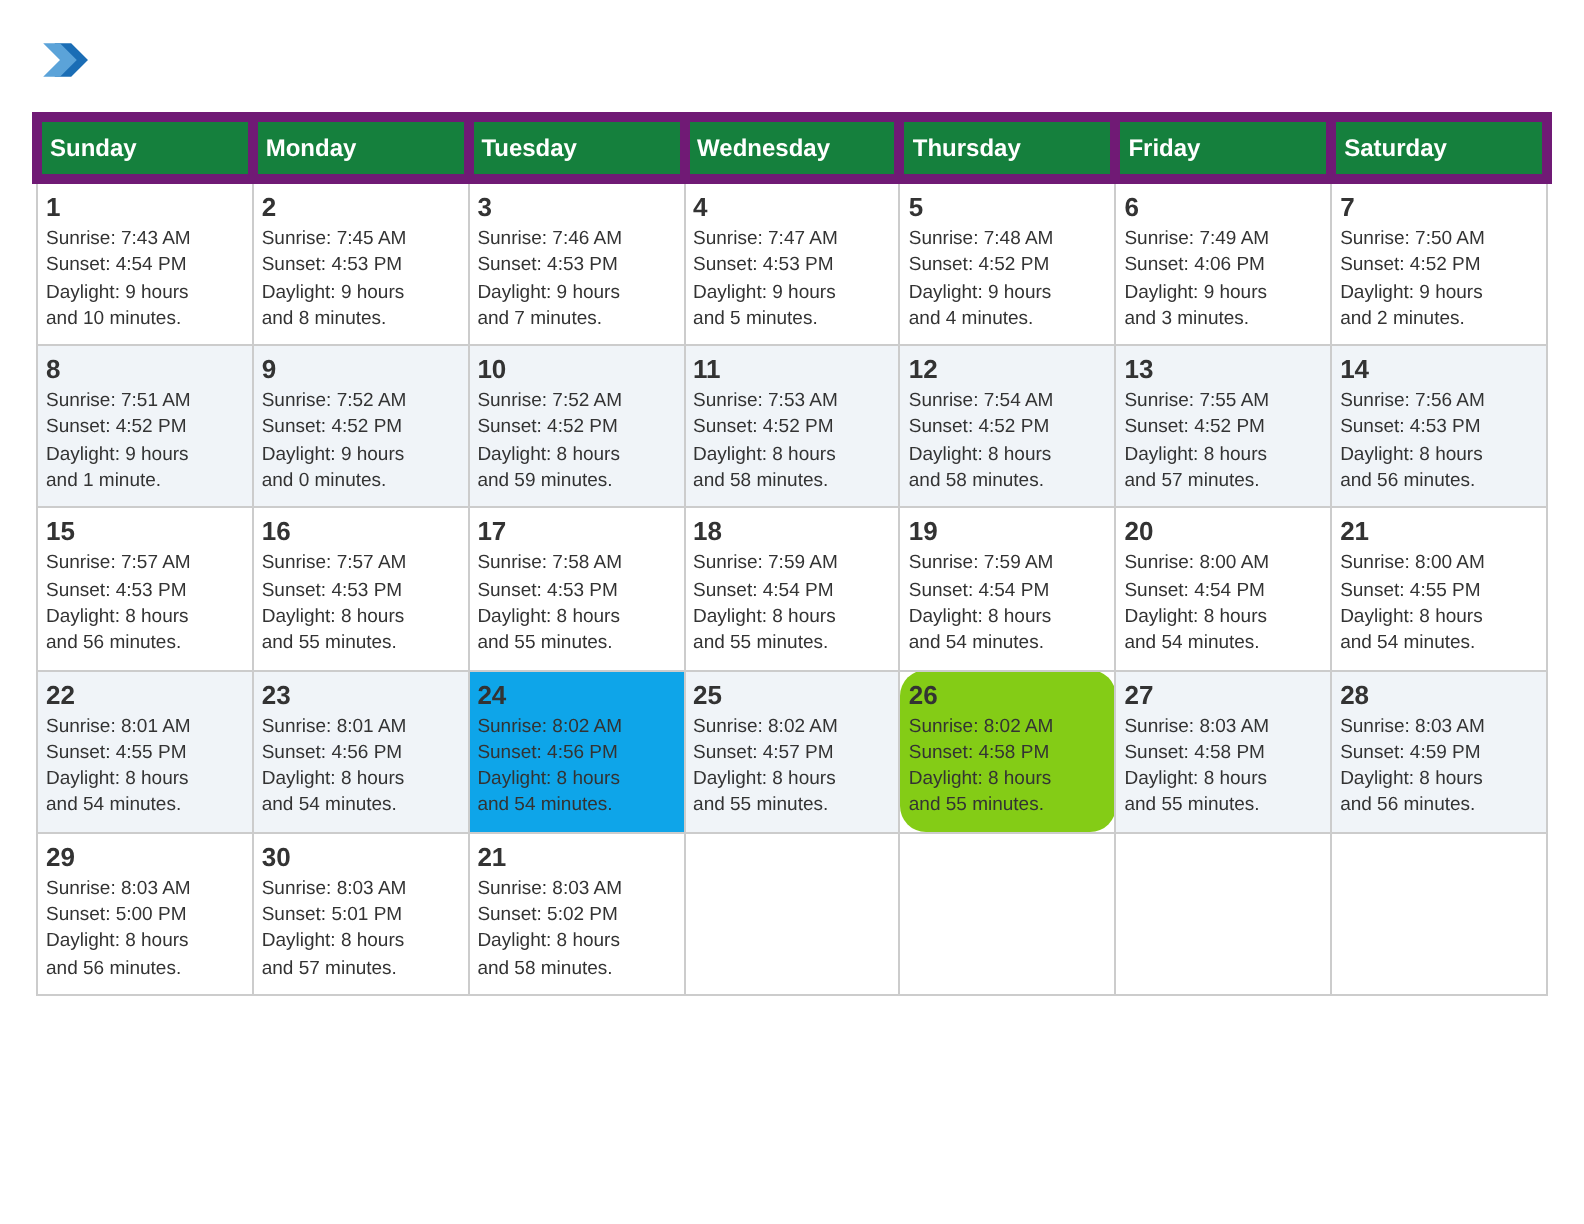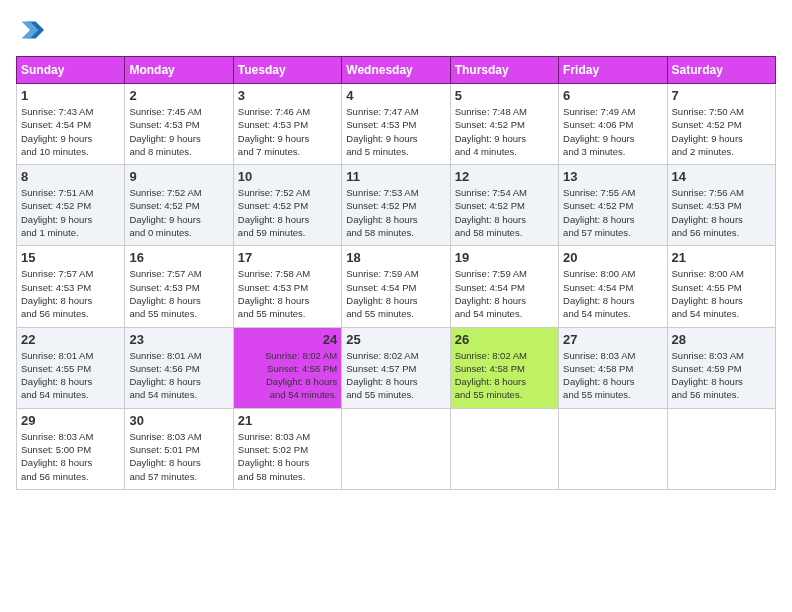--- a/index.html
+++ b/index.html
@@ -41,27 +41,27 @@
     .location {
       font-size: 14px;
       color: #555;
     }
     table {
       width: 100%;
       border-collapse: collapse;
       table-layout: fixed;
     }
     th {
-      background: #d946ef;
+      background: #15803d;
       color: #fff;
       font-size: 12px;
       font-weight: bold;
       padding: 6px 4px;
       text-align: left;
-      border: 1px solid #701a75;
+      border: 5px solid #701a75;
     }
     td {
       border: 1px solid #ccc;
       vertical-align: top;
       padding: 4px 4px 6px 4px;
       font-size: 10px;
       color: #333;
       height: 80px;
       background: #fff;
     }
@@ -274,35 +274,35 @@
 Daylight: 8 hours
 and 54 minutes.</div>
         </td>
         <td style="background: rgb(240, 244, 248);">
           <span class="day-num">23</span>
           <div class="day-info" style="white-space: pre-line;">Sunrise: 8:01 AM
 Sunset: 4:56 PM
 Daylight: 8 hours
 and 54 minutes.</div>
         </td>
-        <td style="background: #d946ef; text-align: right;">
+        <td style="background: #0ea5e9;">
           <span class="day-num">24</span>
           <div class="day-info" style="white-space: pre-line;">Sunrise: 8:02 AM
 Sunset: 4:56 PM
 Daylight: 8 hours
 and 54 minutes.</div>
         </td>
         <td style="background: rgb(240, 244, 248);">
           <span class="day-num">25</span>
           <div class="day-info" style="white-space: pre-line;">Sunrise: 8:02 AM
 Sunset: 4:57 PM
 Daylight: 8 hours
 and 55 minutes.</div>
         </td>
-        <td style="background: #bef264;">
+        <td style="background: #84cc16; border-radius: 13px;">
           <span class="day-num">26</span>
           <div class="day-info" style="white-space: pre-line;">Sunrise: 8:02 AM
 Sunset: 4:58 PM
 Daylight: 8 hours
 and 55 minutes.</div>
         </td>
         <td style="background: rgb(240, 244, 248);">
           <span class="day-num">27</span>
           <div class="day-info" style="white-space: pre-line;">Sunrise: 8:03 AM
 Sunset: 4:58 PM

